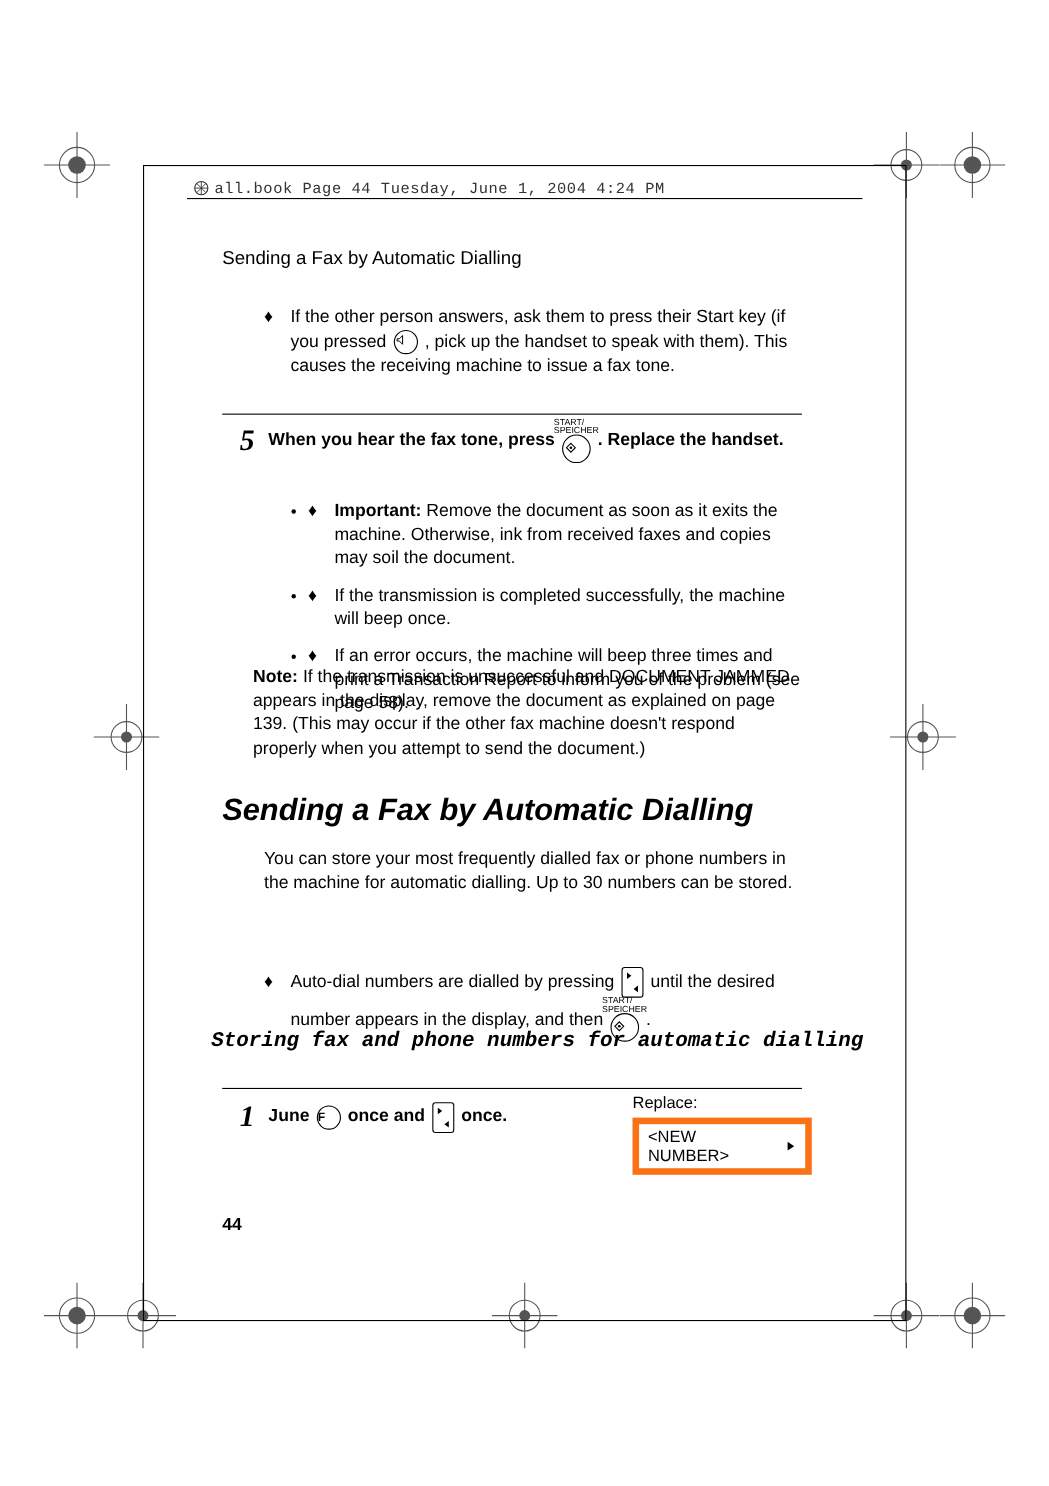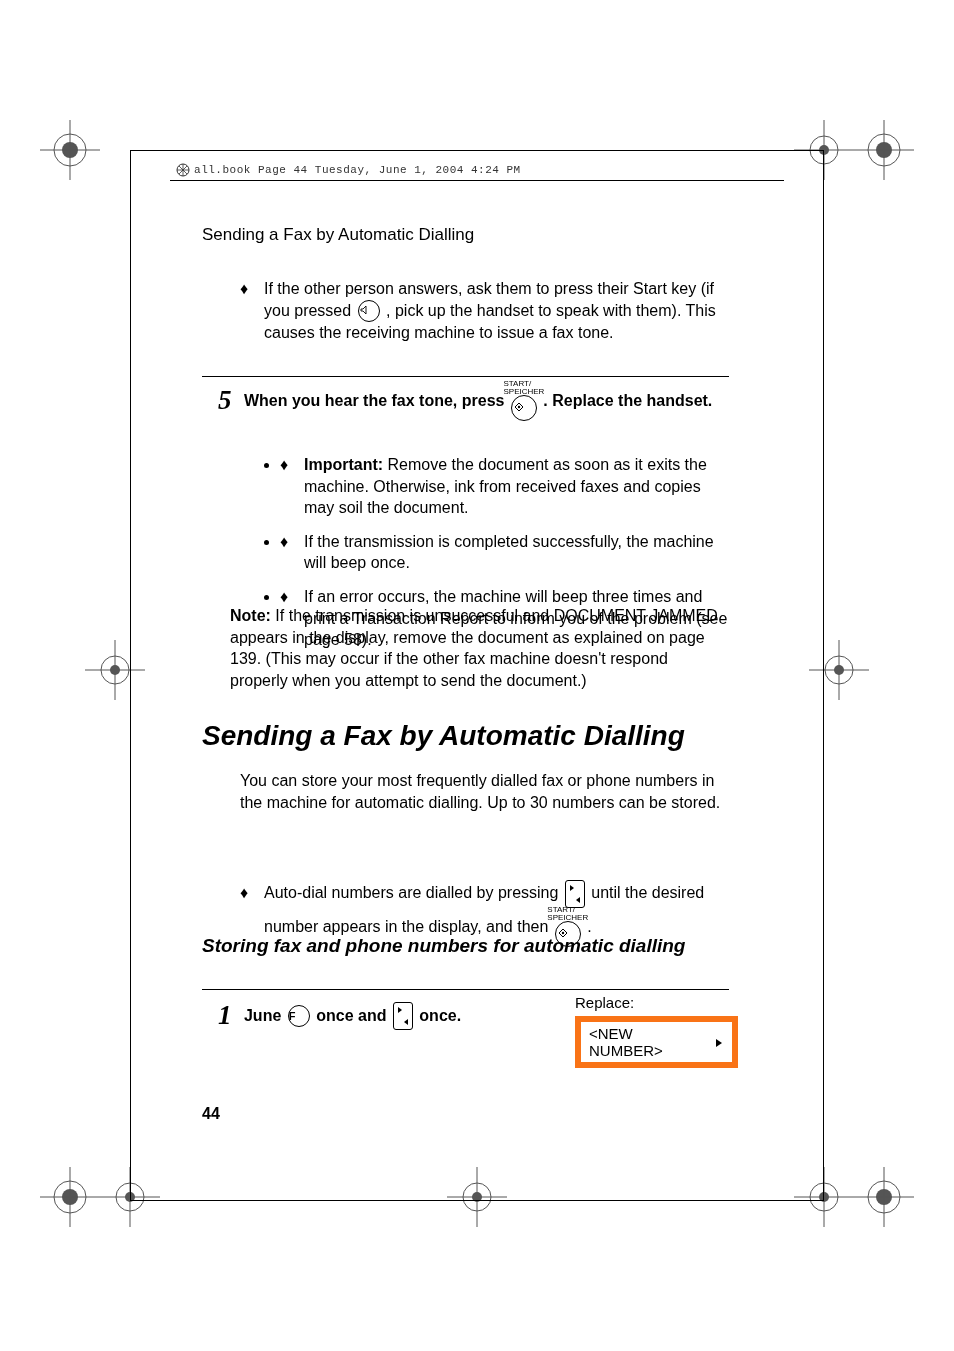--- a/index.html
+++ b/index.html
@@ -19,21 +19,21 @@
   }
   .ver-line {
     position: absolute;
     width: 1px;
     background: #000;
   }
   .page-header-line {
     position: absolute;
     left: 175px;
     top: 162px;
-    font-size: 11px;
+    font-size: 14px;
     color: #333;
   }
   .section-heading {
     position: absolute;
     left: 202px;
     top: 225px;
     font-size: 17px;
   }
   .content-box {
     position: absolute;
@@ -144,24 +144,25 @@
   .main-heading {
     position: absolute;
     left: 202px;
     font-size: 28px;
     font-weight: bold;
     font-style: italic;
     font-family: Arial, Helvetica, sans-serif;
   }
   .sub-heading {
     position: absolute;
-    left: 202px;
+    left: 192px;
     font-size: 19px;
     font-weight: bold;
     font-style: italic;
+    font-family: Liberation Mono, monospace;
   }
   .display-box {
     position: absolute;
     border: 6px solid #f97316;
     padding: 3px 8px;
     font-size: 15px;
     display: flex;
     align-items: center;
     gap: 10px;
   }

